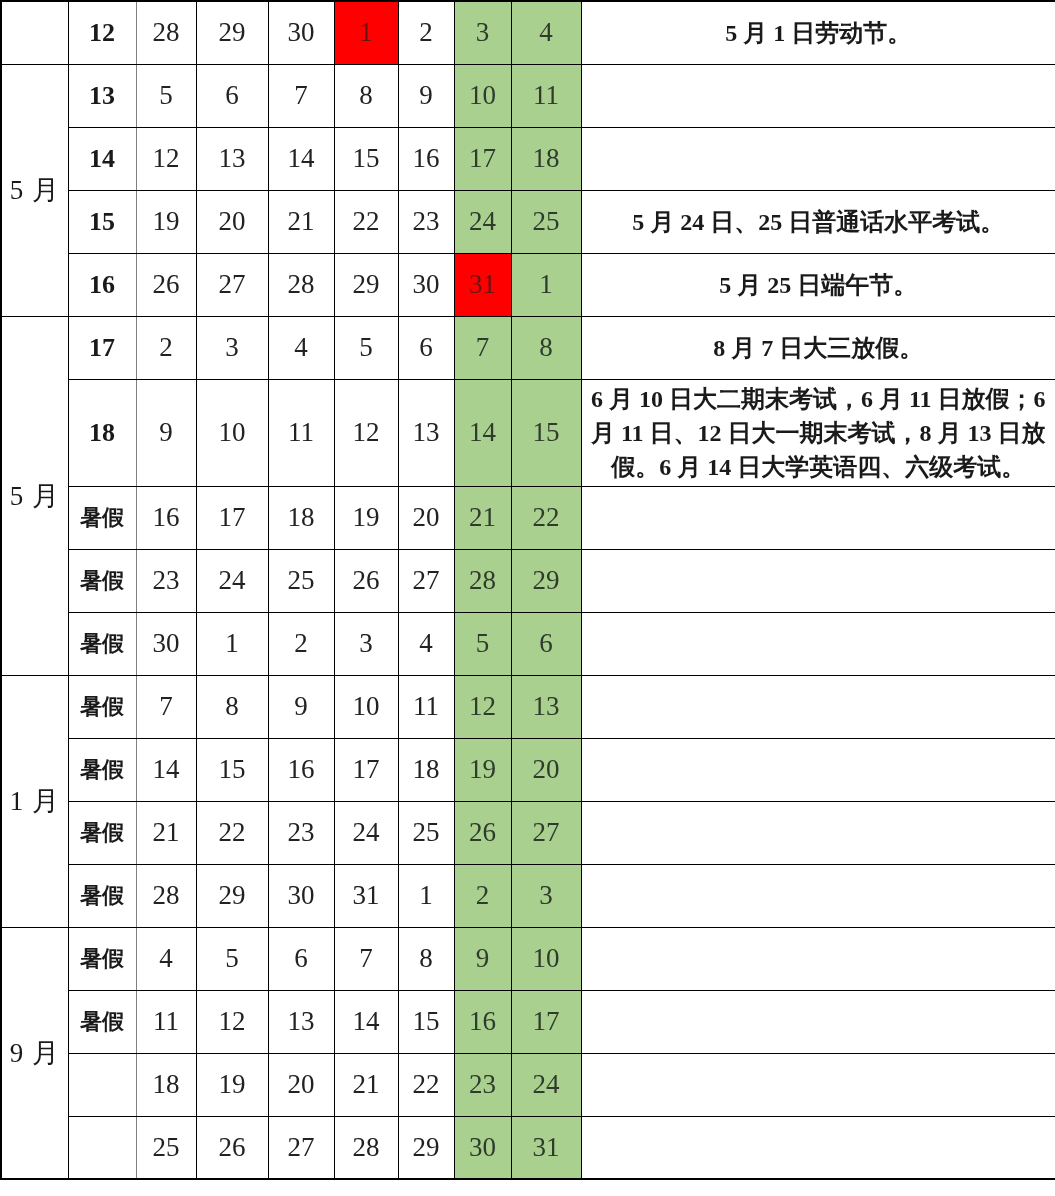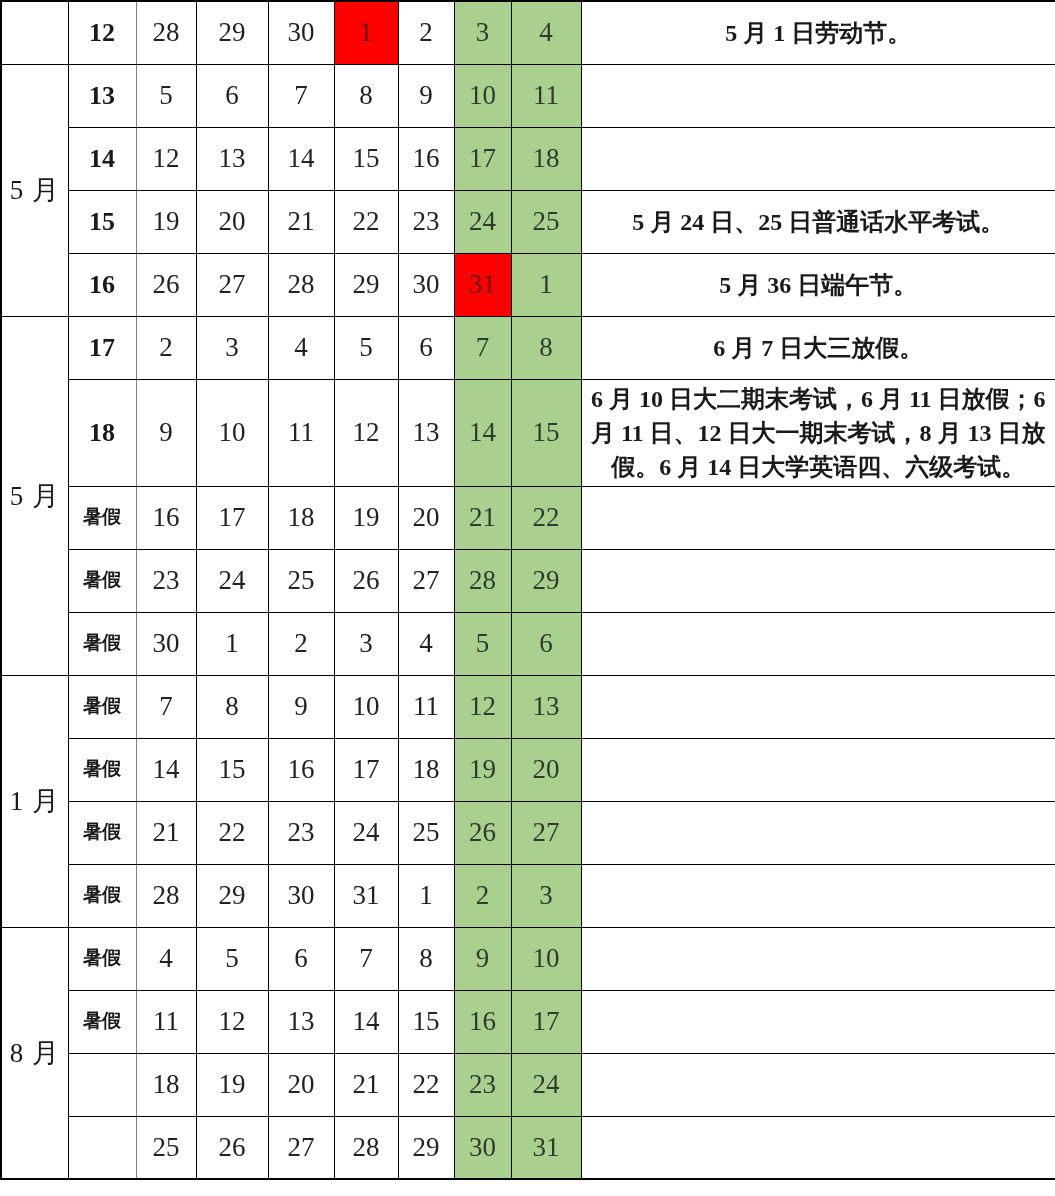--- a/index.html
+++ b/index.html
@@ -37,21 +37,21 @@
   }
   .cell-week {
     font-weight: bold;
     font-size: 26px;
     border-right: 1px solid #808080 !important;
   }
   .cell-week.stacked {
     padding: 0 2px;
     word-break: break-all;
     line-height: 1.18;
-    font-size: 19px;
+    font-size: 22px;
   }
   .cell-day {
     font-size: 27px;
     font-weight: normal;
     color: #222222;
   }
   .cell-day.weekend {
     background: var(--weekend-bg, #a9d08e);
     color: #2f3b2d;
   }
@@ -133,33 +133,33 @@
         </tr>
         <tr class="cal-row">
           <td class="cell-week">16</td>
           <td class="cell-day">26</td>
           <td class="cell-day">27</td>
           <td class="cell-day">28</td>
           <td class="cell-day">29</td>
           <td class="cell-day">30</td>
           <td class="cell-day holiday">31</td>
           <td class="cell-day weekend">1</td>
-          <td class="cell-note">5 月 36 日端午节。</td>
+          <td class="cell-note">5 月 25 日端午节。</td>
         </tr>
         <tr class="cal-row">
           <td class="cell-month" rowspan="5">5 月</td>
           <td class="cell-week">17</td>
           <td class="cell-day">2</td>
           <td class="cell-day">3</td>
           <td class="cell-day">4</td>
           <td class="cell-day">5</td>
           <td class="cell-day">6</td>
           <td class="cell-day weekend">7</td>
           <td class="cell-day weekend">8</td>
-          <td class="cell-note">6 月 7 日大三放假。</td>
+          <td class="cell-note">8 月 7 日大三放假。</td>
         </tr>
         <tr class="cal-row">
           <td class="cell-week">18</td>
           <td class="cell-day">9</td>
           <td class="cell-day">10</td>
           <td class="cell-day">11</td>
           <td class="cell-day">12</td>
           <td class="cell-day">13</td>
           <td class="cell-day weekend">14</td>
           <td class="cell-day weekend">15</td>
@@ -237,21 +237,21 @@
           <td class="cell-day">28</td>
           <td class="cell-day">29</td>
           <td class="cell-day">30</td>
           <td class="cell-day">31</td>
           <td class="cell-day">1</td>
           <td class="cell-day weekend">2</td>
           <td class="cell-day weekend">3</td>
           <td class="cell-note"></td>
         </tr>
         <tr class="cal-row">
-          <td class="cell-month" rowspan="4">8 月</td>
+          <td class="cell-month" rowspan="4">9 月</td>
           <td class="cell-week stacked">暑假</td>
           <td class="cell-day">4</td>
           <td class="cell-day">5</td>
           <td class="cell-day">6</td>
           <td class="cell-day">7</td>
           <td class="cell-day">8</td>
           <td class="cell-day weekend">9</td>
           <td class="cell-day weekend">10</td>
           <td class="cell-note"></td>
         </tr>

